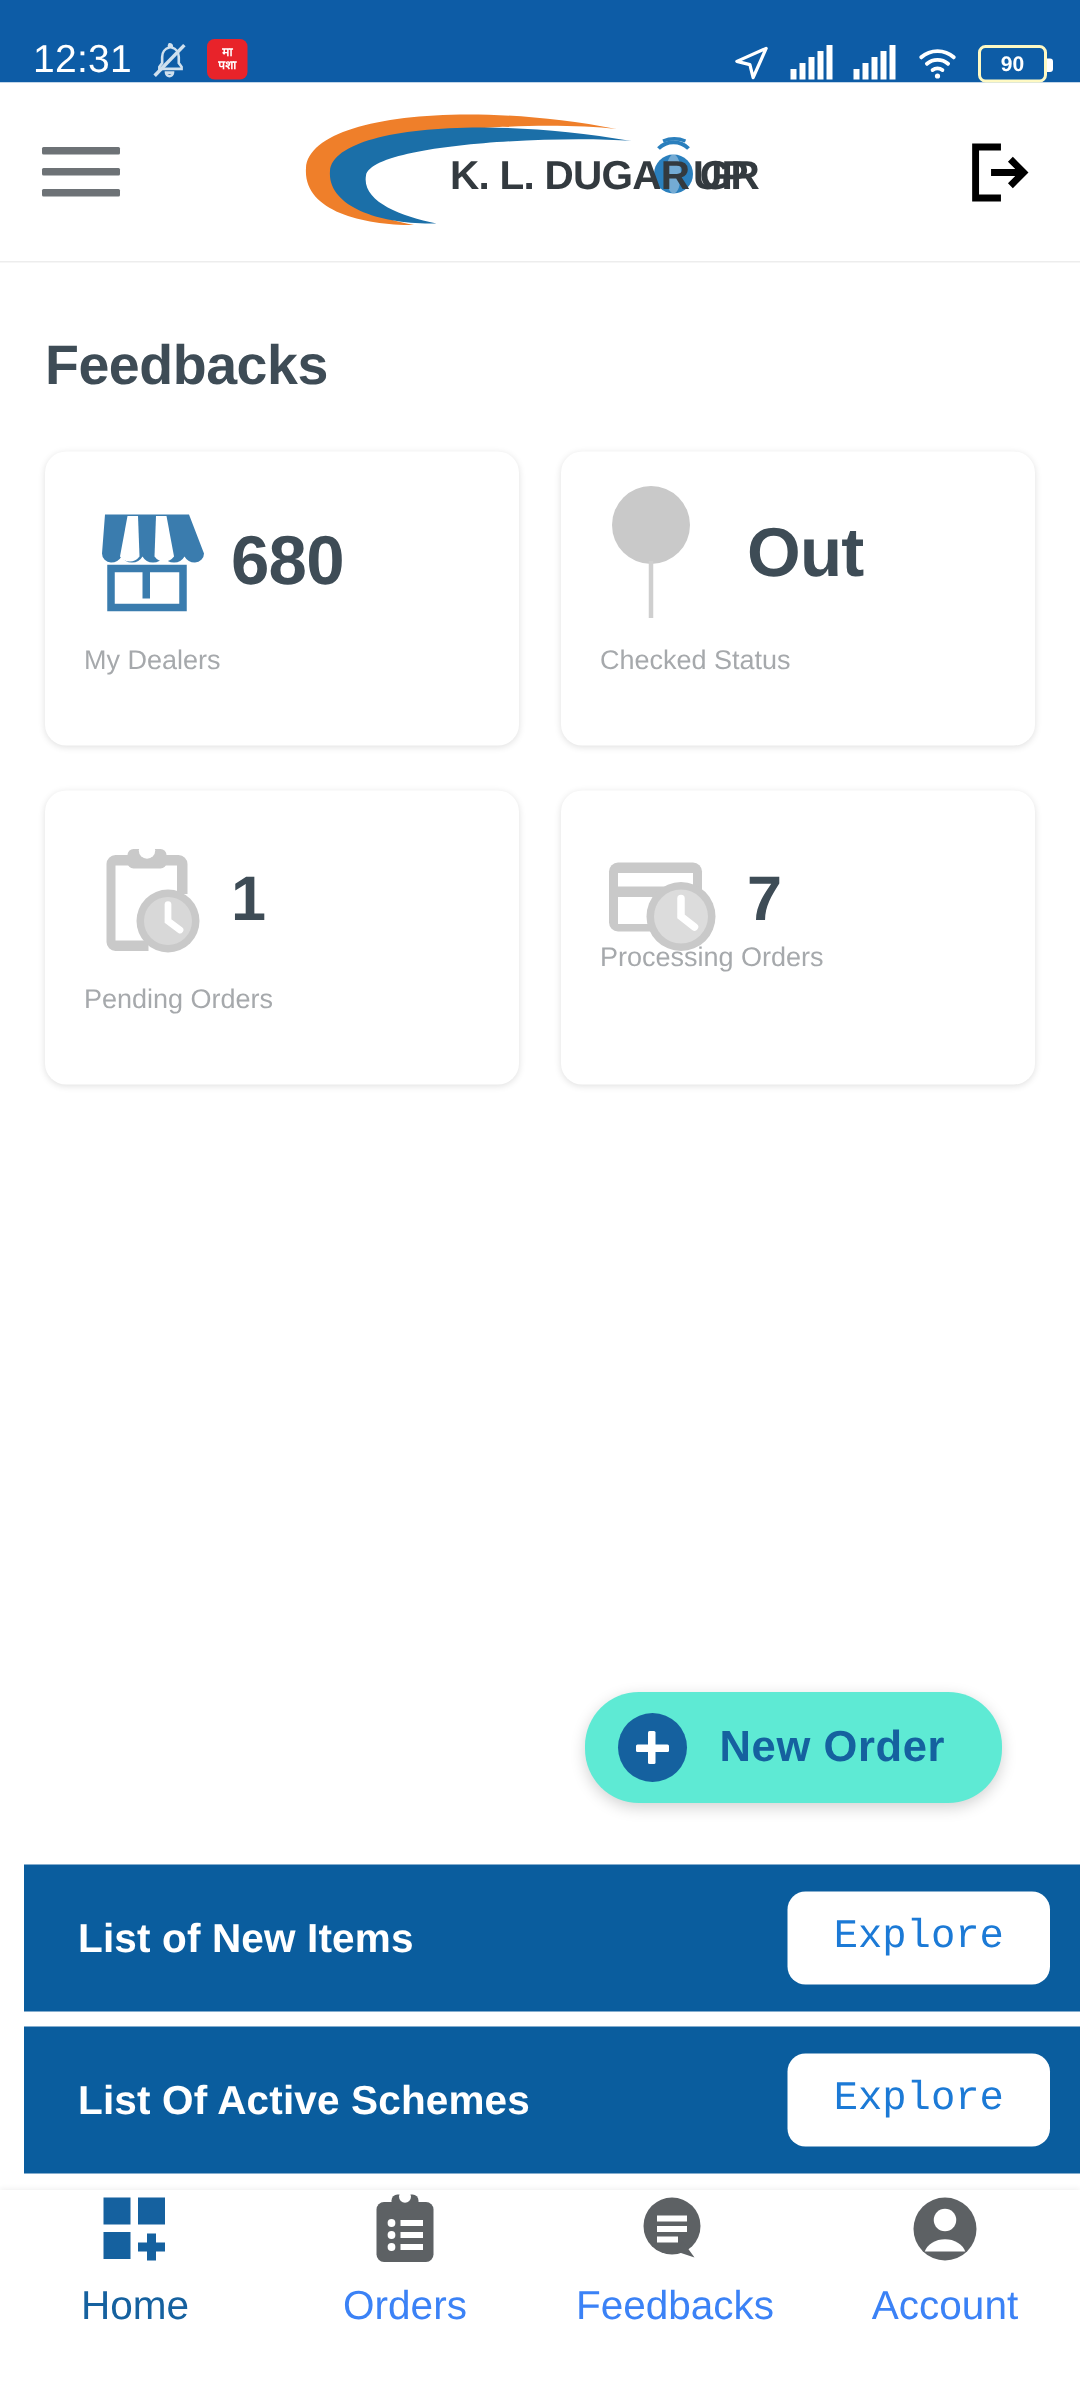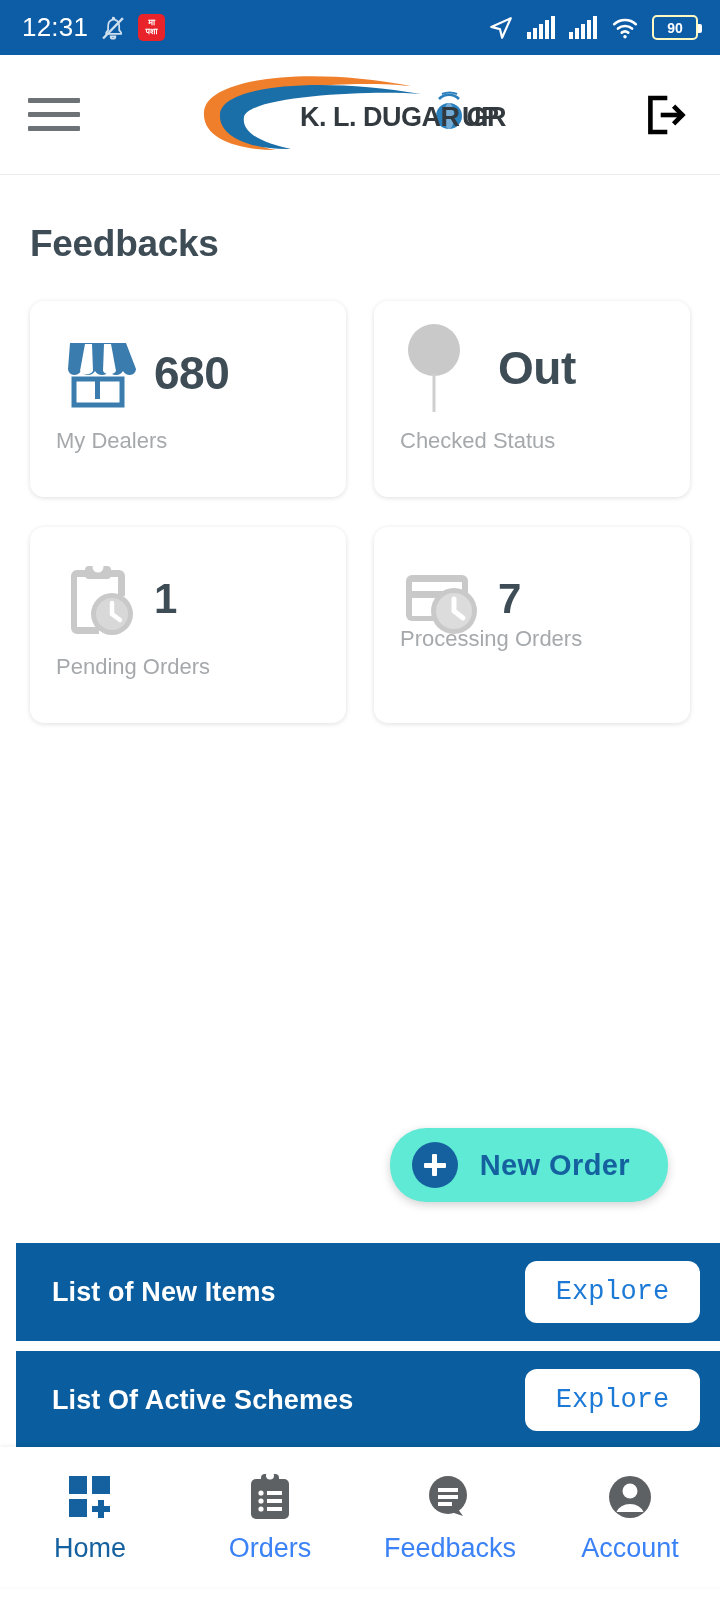--- a/index.html
+++ b/index.html
@@ -7,21 +7,21 @@
   body {
     font-family:"Liberation Sans", sans-serif;
     background:#ffffff;
     position:relative;
     overflow:hidden;
   }
 
   
   .status-bar{
     height:55px; background:#0d5ca6; width:100%;
-    display:flex; align-items:center; justify-content:space-between;
+    display:flex; align-items:flex-end; justify-content:space-between;
     padding:0 22px; color:#ffffff;
   }
   .sb-left{ display:flex; align-items:center; gap:11px; }
   .sb-time{ font-size:26px; letter-spacing:.2px; font-weight:400; }
   .sb-right{ display:flex; align-items:center; gap:12px; }
   .badge-red{
     background:#e8232a; border-radius:5px; width:27px; height:27px;
     display:flex; flex-direction:column; align-items:center; justify-content:center;
     color:#fff; font-size:8px; line-height:8.5px; font-weight:700;
   }
@@ -61,21 +61,21 @@
     background:#fff; border-radius:14px; height:196px;
     box-shadow:0 1px 5px rgba(0,0,0,.13);
     padding:26px 26px 0 26px; position:relative; overflow:hidden;
     cursor:pointer;
   }
   .stat-top{ display:flex; align-items:center; gap:14px; height:92px; }
   .stat-ico{ width:84px; height:84px; flex:0 0 84px; display:flex; align-items:center; justify-content:center; }
   .stat-val{ font-size:46px; font-weight:700; color:#3e4c56; letter-spacing:-0.5px; }
   .stat-val.small{ font-size:42px; }
   .stat-lbl{
-    font-size:22px; color:#a6a9ac; font-weight:500;
+    font-size:18px; color:#a6a9ac; font-weight:500;
     margin-top:6px; line-height:31px;
   }
   .stat-card.processing .stat-lbl{ margin-top:-22px; }
   .stat-card.checked .stat-top{ align-items:flex-start; }
   .stat-card.checked .stat-val{ margin-top:14px; }
 
   
   .fab{
     position:absolute; right:52px; top:1128px;
     background:#5eead4; border-radius:36px; height:74px;
@@ -105,22 +105,22 @@
   .banner-title{ font-size:27px; font-weight:700; color:#ffffff; letter-spacing:.1px; }
   .explore-btn{
     background:#ffffff; border-radius:12px;
     width:175px; height:62px;
     display:flex; align-items:center; justify-content:center;
     font-size:27px; font-weight:500; color:#1c7ad6; cursor:pointer;font-family:Liberation Mono, monospace;
   }
 
   
   .bottom-nav{
-    position:absolute; left:0; bottom:13px; width:720px; height:140px;
-    background:#ffffff; display:flex; align-items:center;
+    position:absolute; left:0; bottom:0; width:720px; height:140px;
+    background:#ffffff; display:flex; align-items:flex-start;
     box-shadow:0 -1px 4px rgba(0,0,0,.07);
   }
   .nav-item{
     flex:1; display:flex; flex-direction:column; align-items:center; gap:10px;
     cursor:pointer;
   }
   .nav-ico{ height:52px; display:flex; align-items:center; justify-content:center; }
   .nav-lbl{ font-size:27px; color:#3b82f6; }
   .nav-item.active .nav-lbl{ color:#15619f; }
 </style>

